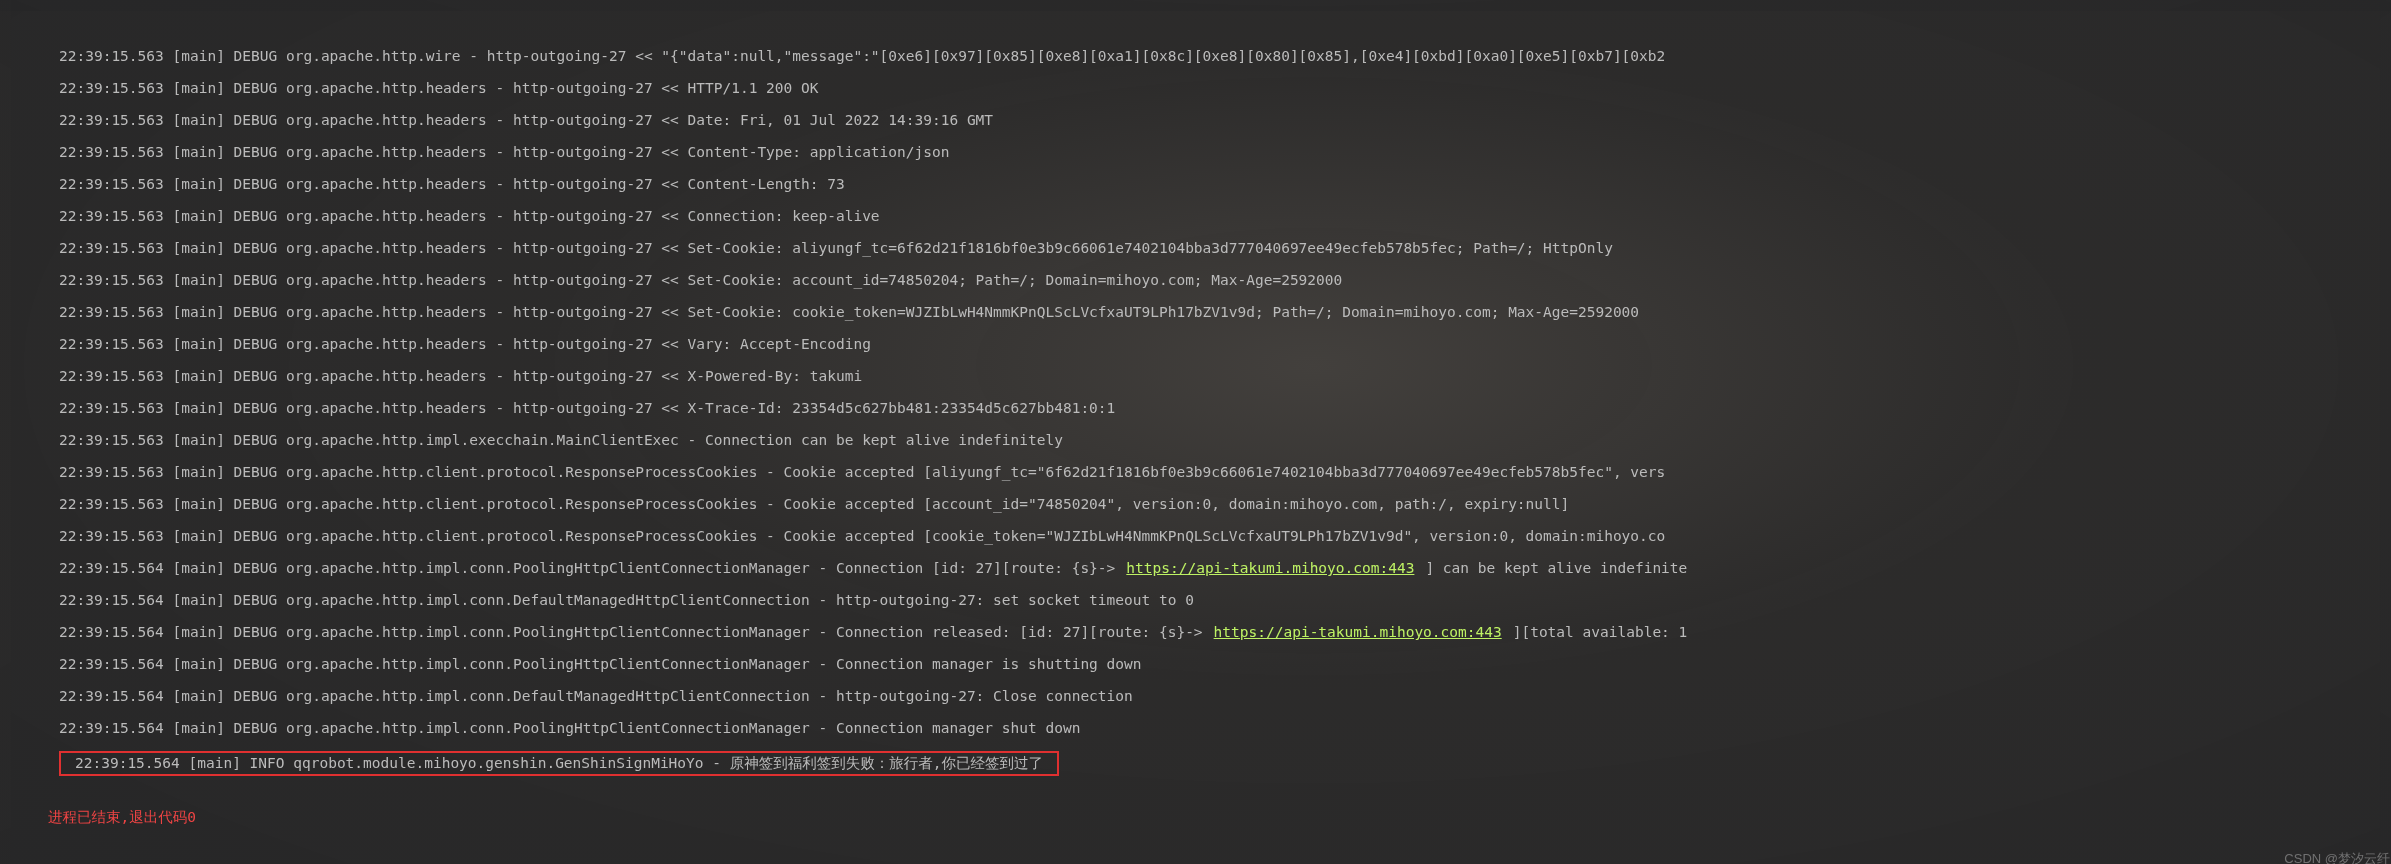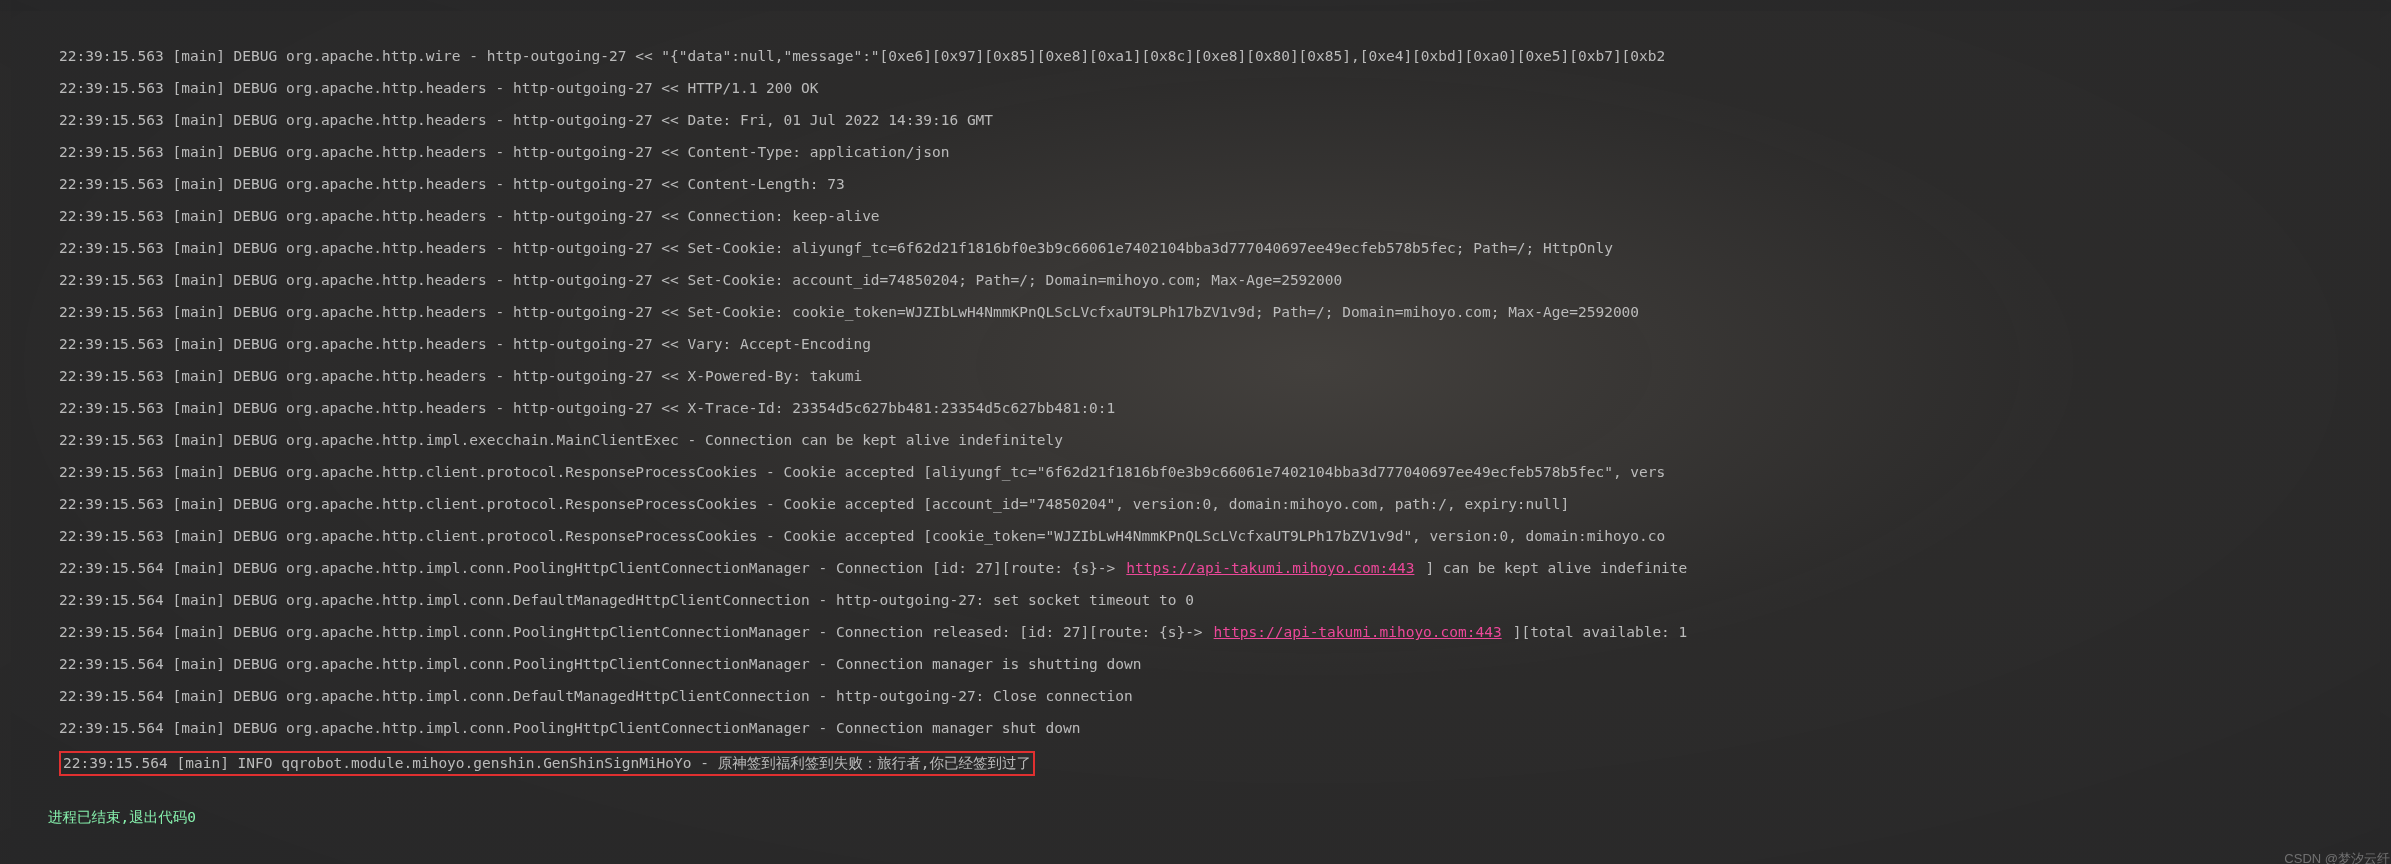--- a/index.html
+++ b/index.html
@@ -17,32 +17,32 @@
     white-space: nowrap;
   }
   .log-area {
     padding: 2px 4px;
   }
   .log-line {
     white-space: pre;
     color: #bbbbbb;
   }
   .link {
-    color: #ec4899;
+    color: #bef264;
     text-decoration: underline;
   }
   .highlight-box {
     display: inline-block;
     border: 2px solid #e03030;
-    padding: 0 2px;
+    padding: 0 14px;
     margin-top: 1px;
   }
   .exit-msg {
     margin-top: 20px;
-    color: #86efac;
+    color: #ef4444;
   }
   .watermark {
     position: absolute;
     right: 12px;
     bottom: 6px;
     color: rgba(200,200,200,0.45);
     font-size: 13px;
     font-family: Liberation Sans, sans-serif;
   }
 </style>

